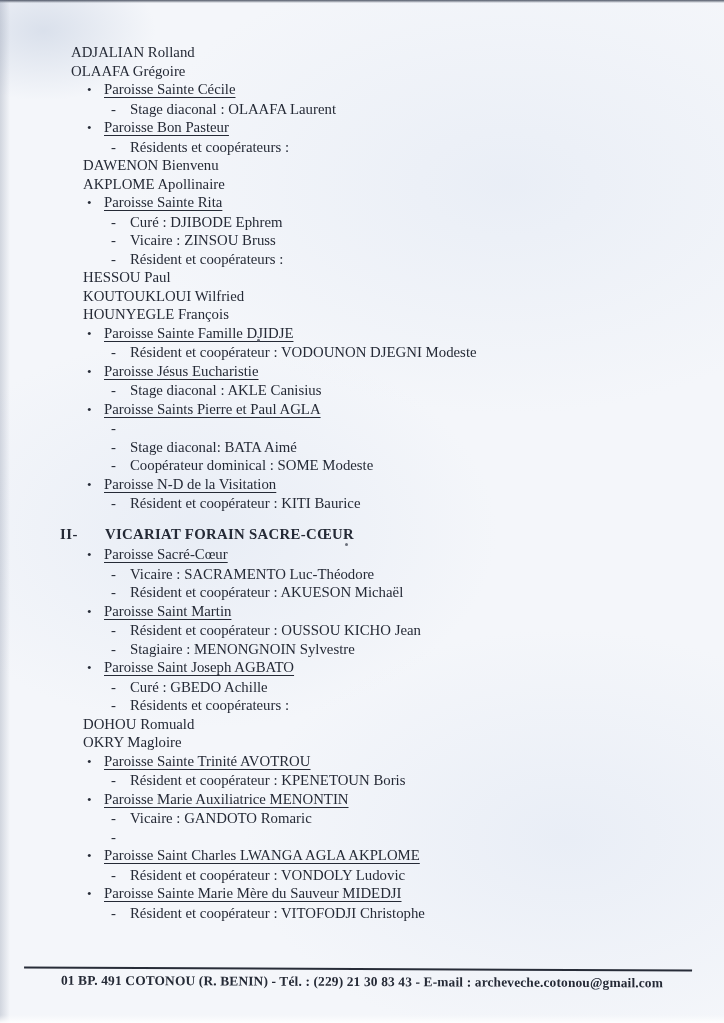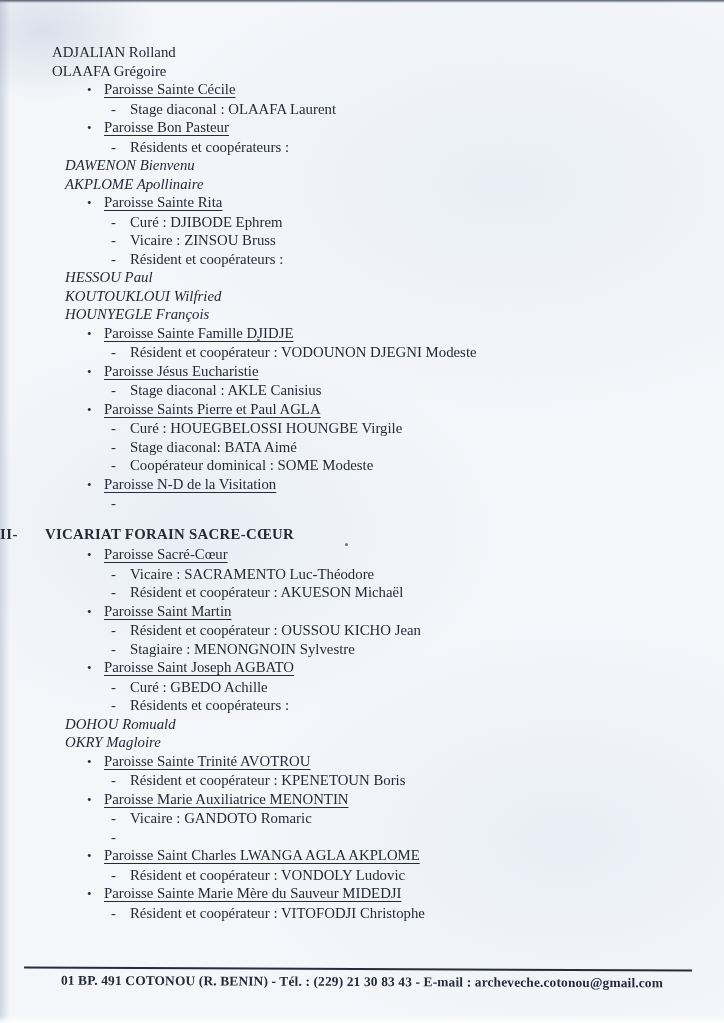--- a/index.html
+++ b/index.html
@@ -37,35 +37,36 @@
     position: absolute;
     top: 43px; left: 0; width: 724px;
   }
   .row {
     display: flex;
     align-items: baseline;
     font-size: 14.8px;
     line-height: 18.5px;
     white-space: nowrap;
   }
-  .name-line  { padding-left: 52px; }
-  .plain-line { padding-left: 65px; font-style: italic; }
+  .name-line  { padding-left: 71px; }
+  .plain-line { padding-left: 83px; }
   .parish-line { padding-left: 87px; }
   .parish-line .bullet {
     width: 17px; flex: 0 0 17px;
     font-size: 13px;
   }
   .parish-name {
     text-decoration: underline;
     text-decoration-thickness: 1px;
     text-underline-offset: 2.5px;
   }
   .entry-line { padding-left: 111px; }
   .entry-line .dash { width: 19px; flex: 0 0 19px; }
   .heading-line {
+    padding-left: 60px;
     font-weight: bold;
     letter-spacing: 0.3px;
     margin-top: 12px;
     margin-bottom: 2px;
   }
   .heading-line .sec-num { width: 45px; flex: 0 0 45px; letter-spacing: 0.5px; }
   .footer-wrap {
     position: absolute;
     left: 0; top: 968px; width: 724px;
     transform: rotate(0.25deg);
@@ -168,36 +169,36 @@
       <div class="row entry-line">
         <span class="dash">-</span>
         <span class="txt">Stage diaconal : AKLE Canisius</span>
       </div>
       <div class="row parish-line">
         <span class="bullet">•</span>
         <span class="parish-name">Paroisse Saints Pierre et Paul AGLA</span>
       </div>
       <div class="row entry-line">
         <span class="dash">-</span>
-        <span class="txt">Curé : HOUEGBELOSSI HOUNGBE Virgile</span>
       </div>
       <div class="row entry-line">
         <span class="dash">-</span>
         <span class="txt">Stage diaconal: BATA Aimé</span>
       </div>
       <div class="row entry-line">
         <span class="dash">-</span>
         <span class="txt">Coopérateur dominical : SOME Modeste</span>
       </div>
       <div class="row parish-line">
         <span class="bullet">•</span>
         <span class="parish-name">Paroisse N-D de la Visitation</span>
       </div>
       <div class="row entry-line">
         <span class="dash">-</span>
+        <span class="txt">Résident et coopérateur : KITI Baurice</span>
       </div>
       <div class="row heading-line">
         <span class="sec-num">II-</span>
         <span class="sec-title">VICARIAT FORAIN SACRE-CŒUR</span>
       </div>
       <div class="row parish-line">
         <span class="bullet">•</span>
         <span class="parish-name">Paroisse Sacré-Cœur</span>
       </div>
       <div class="row entry-line">

